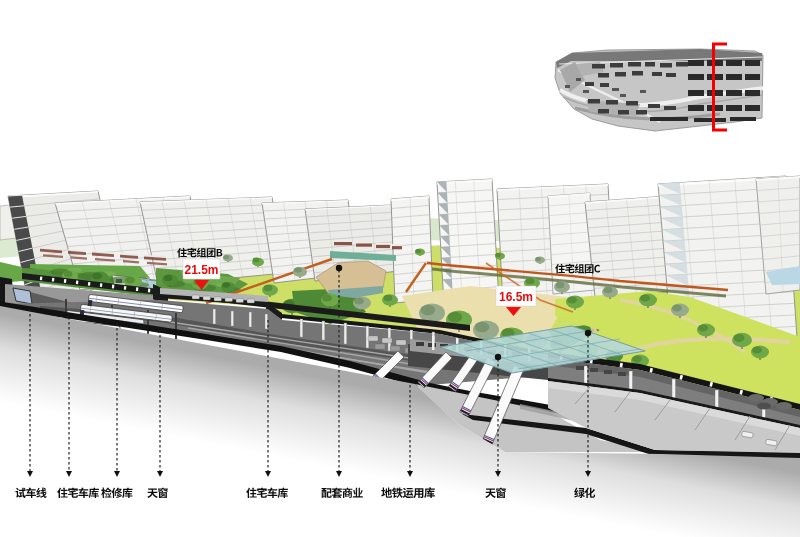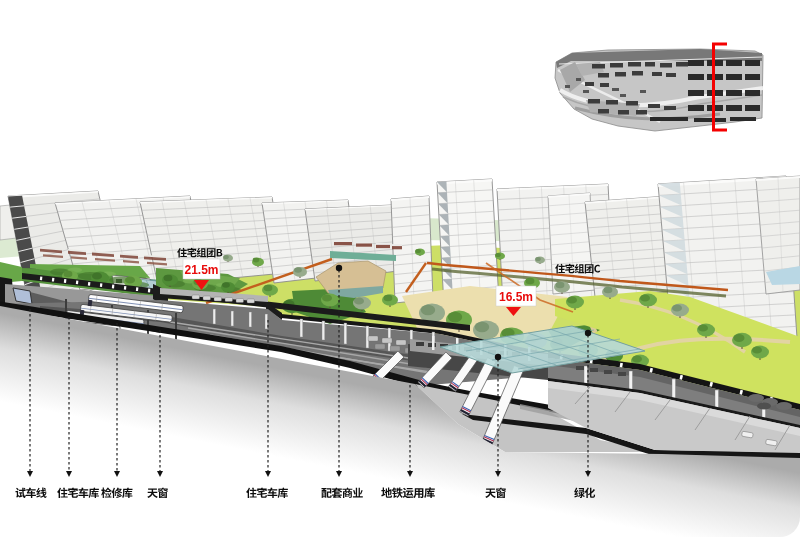--- a/index.html
+++ b/index.html
@@ -1,17 +1,17 @@
 <!DOCTYPE html>
 <html><head>
 <meta charset="utf-8">
 <style>
 html,body{margin:0;padding:0;background:#ffffff;}
 #stage{position:relative;width:800px;height:537px;overflow:hidden;background:#fff;
-font-family:"Liberation Sans",sans-serif;border-radius:20px;}
+font-family:"Liberation Sans",sans-serif;}
 svg{position:absolute;left:0;top:0;}
 </style>
 </head>
 <body>
 <div id="stage">
 <svg width="800" height="537" viewBox="0 0 800 537">
 <defs>
 <linearGradient id="fgshadow" gradientUnits="userSpaceOnUse" x1="400" y1="393" x2="383" y2="478">
 <stop offset="0" stop-color="#ababab"></stop>
           <stop offset="0.4" stop-color="#dedede"></stop>

